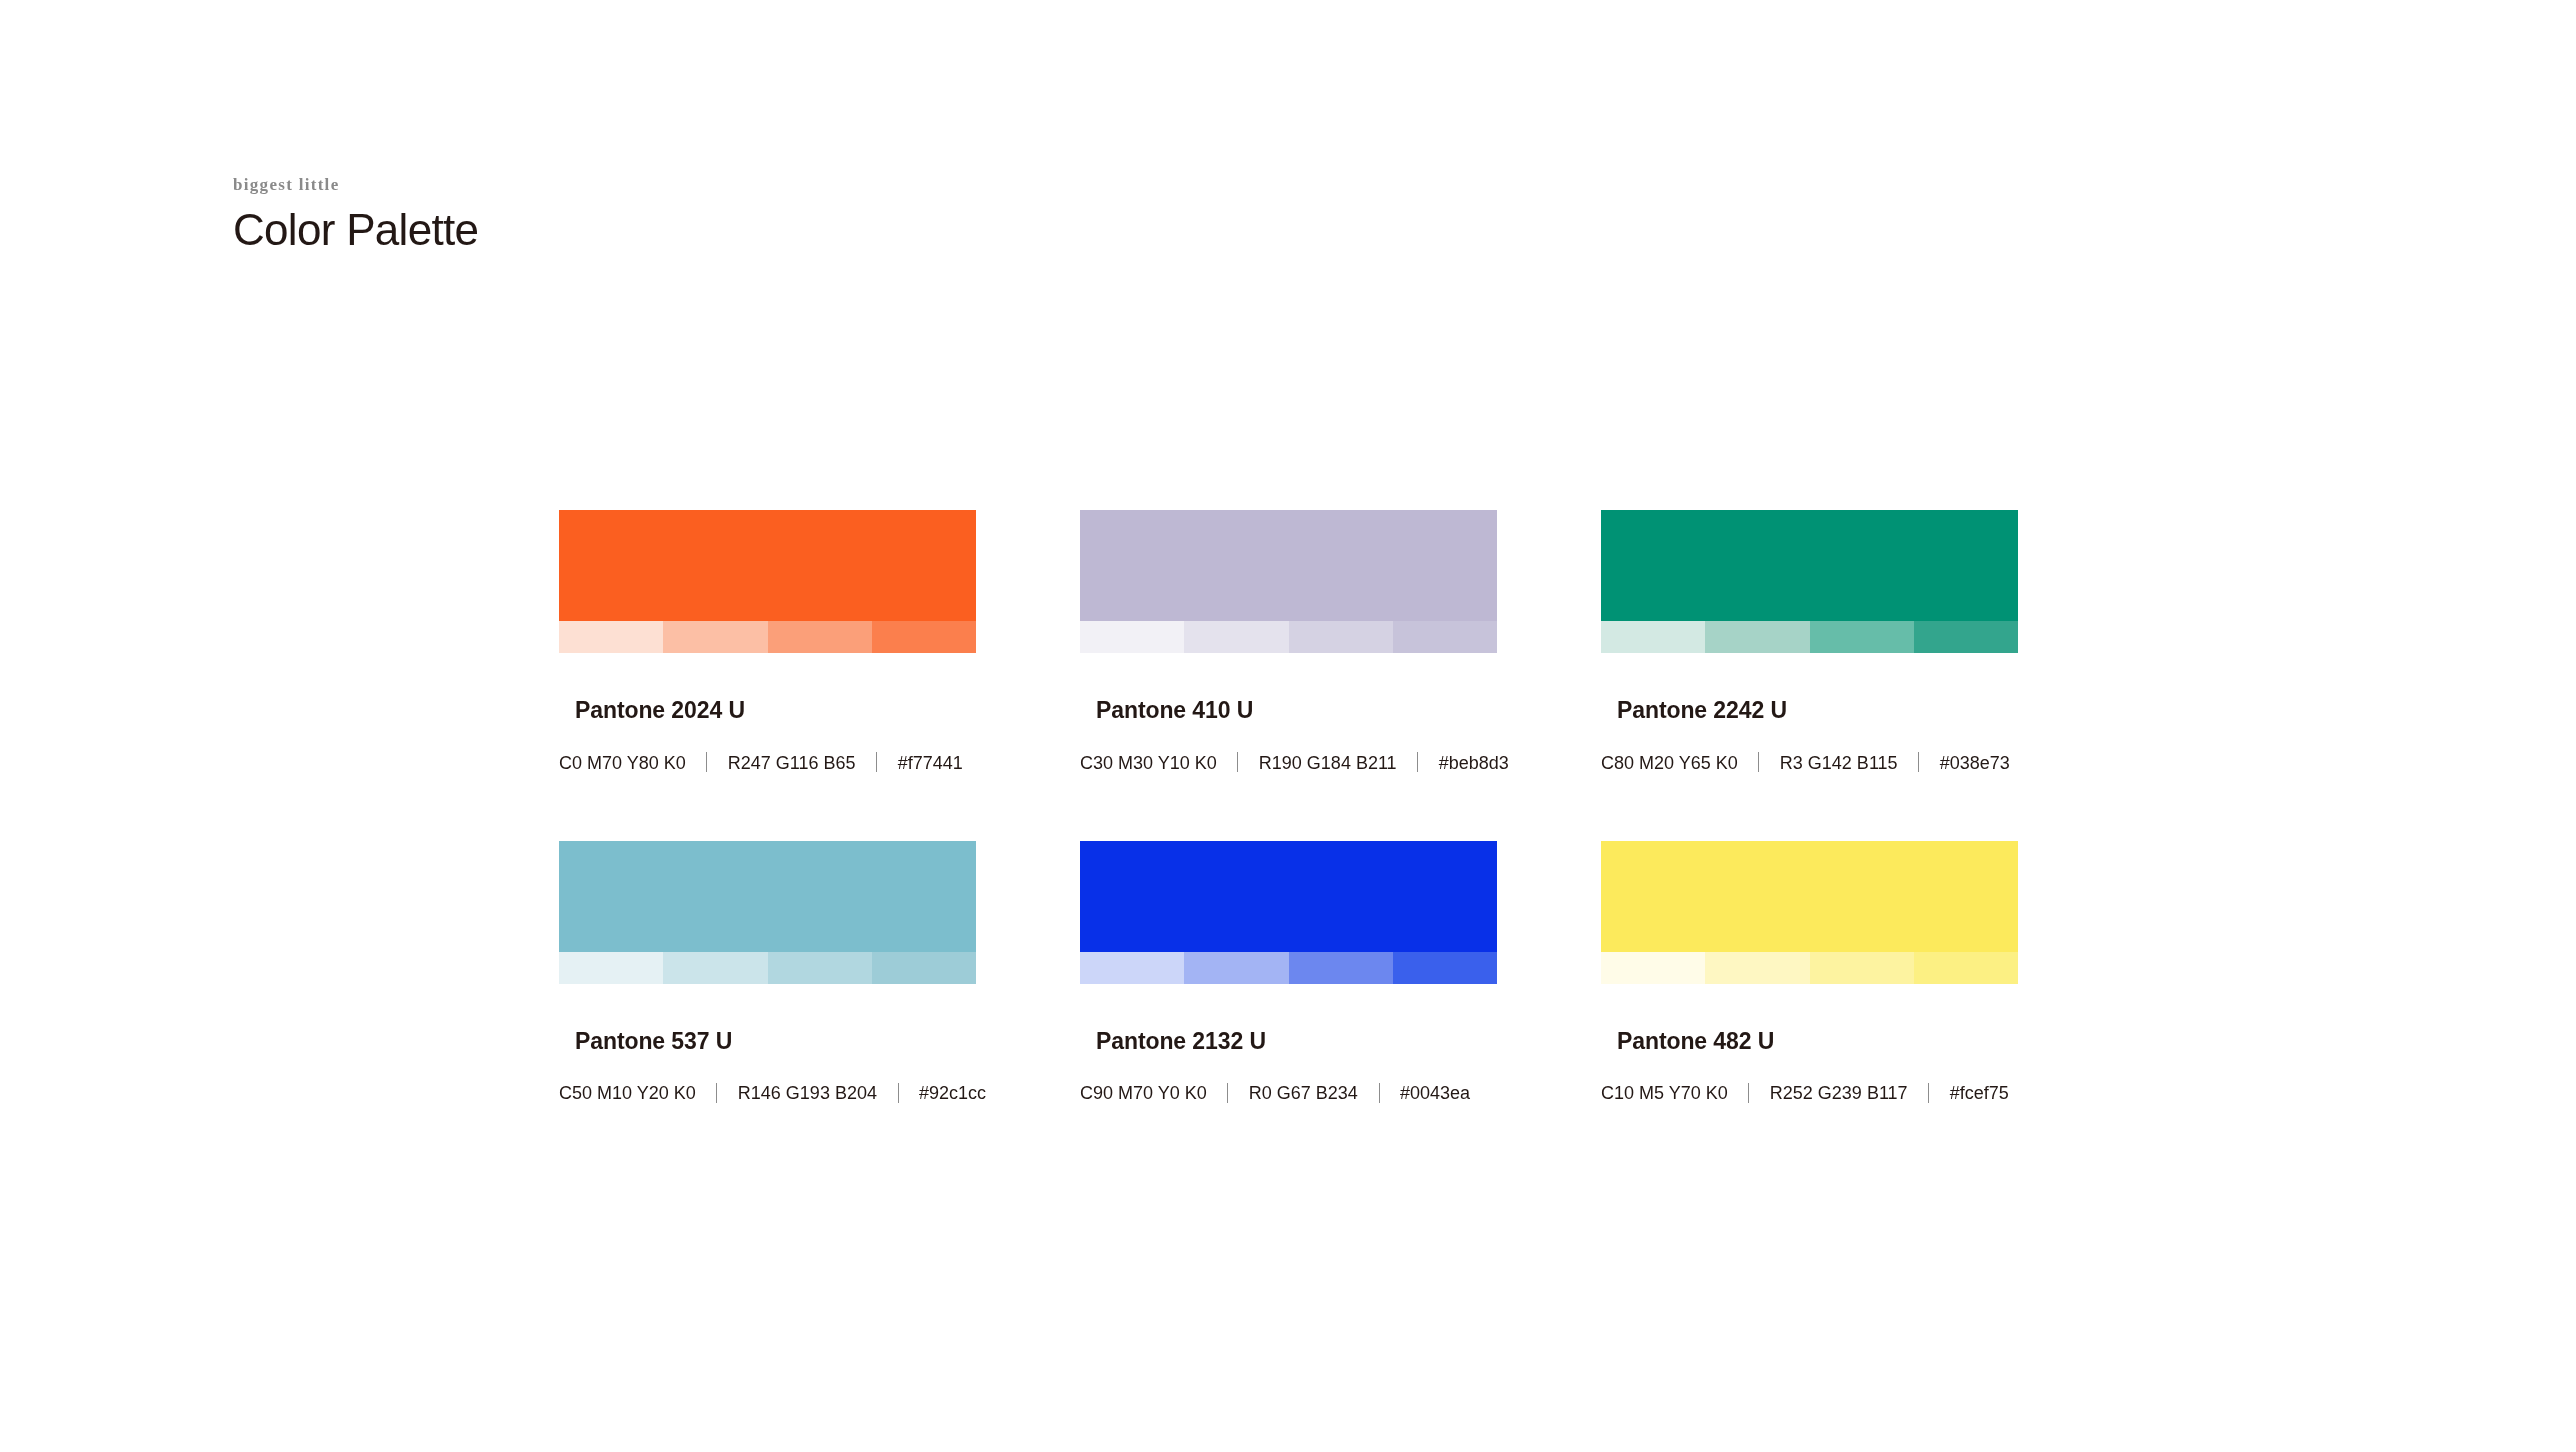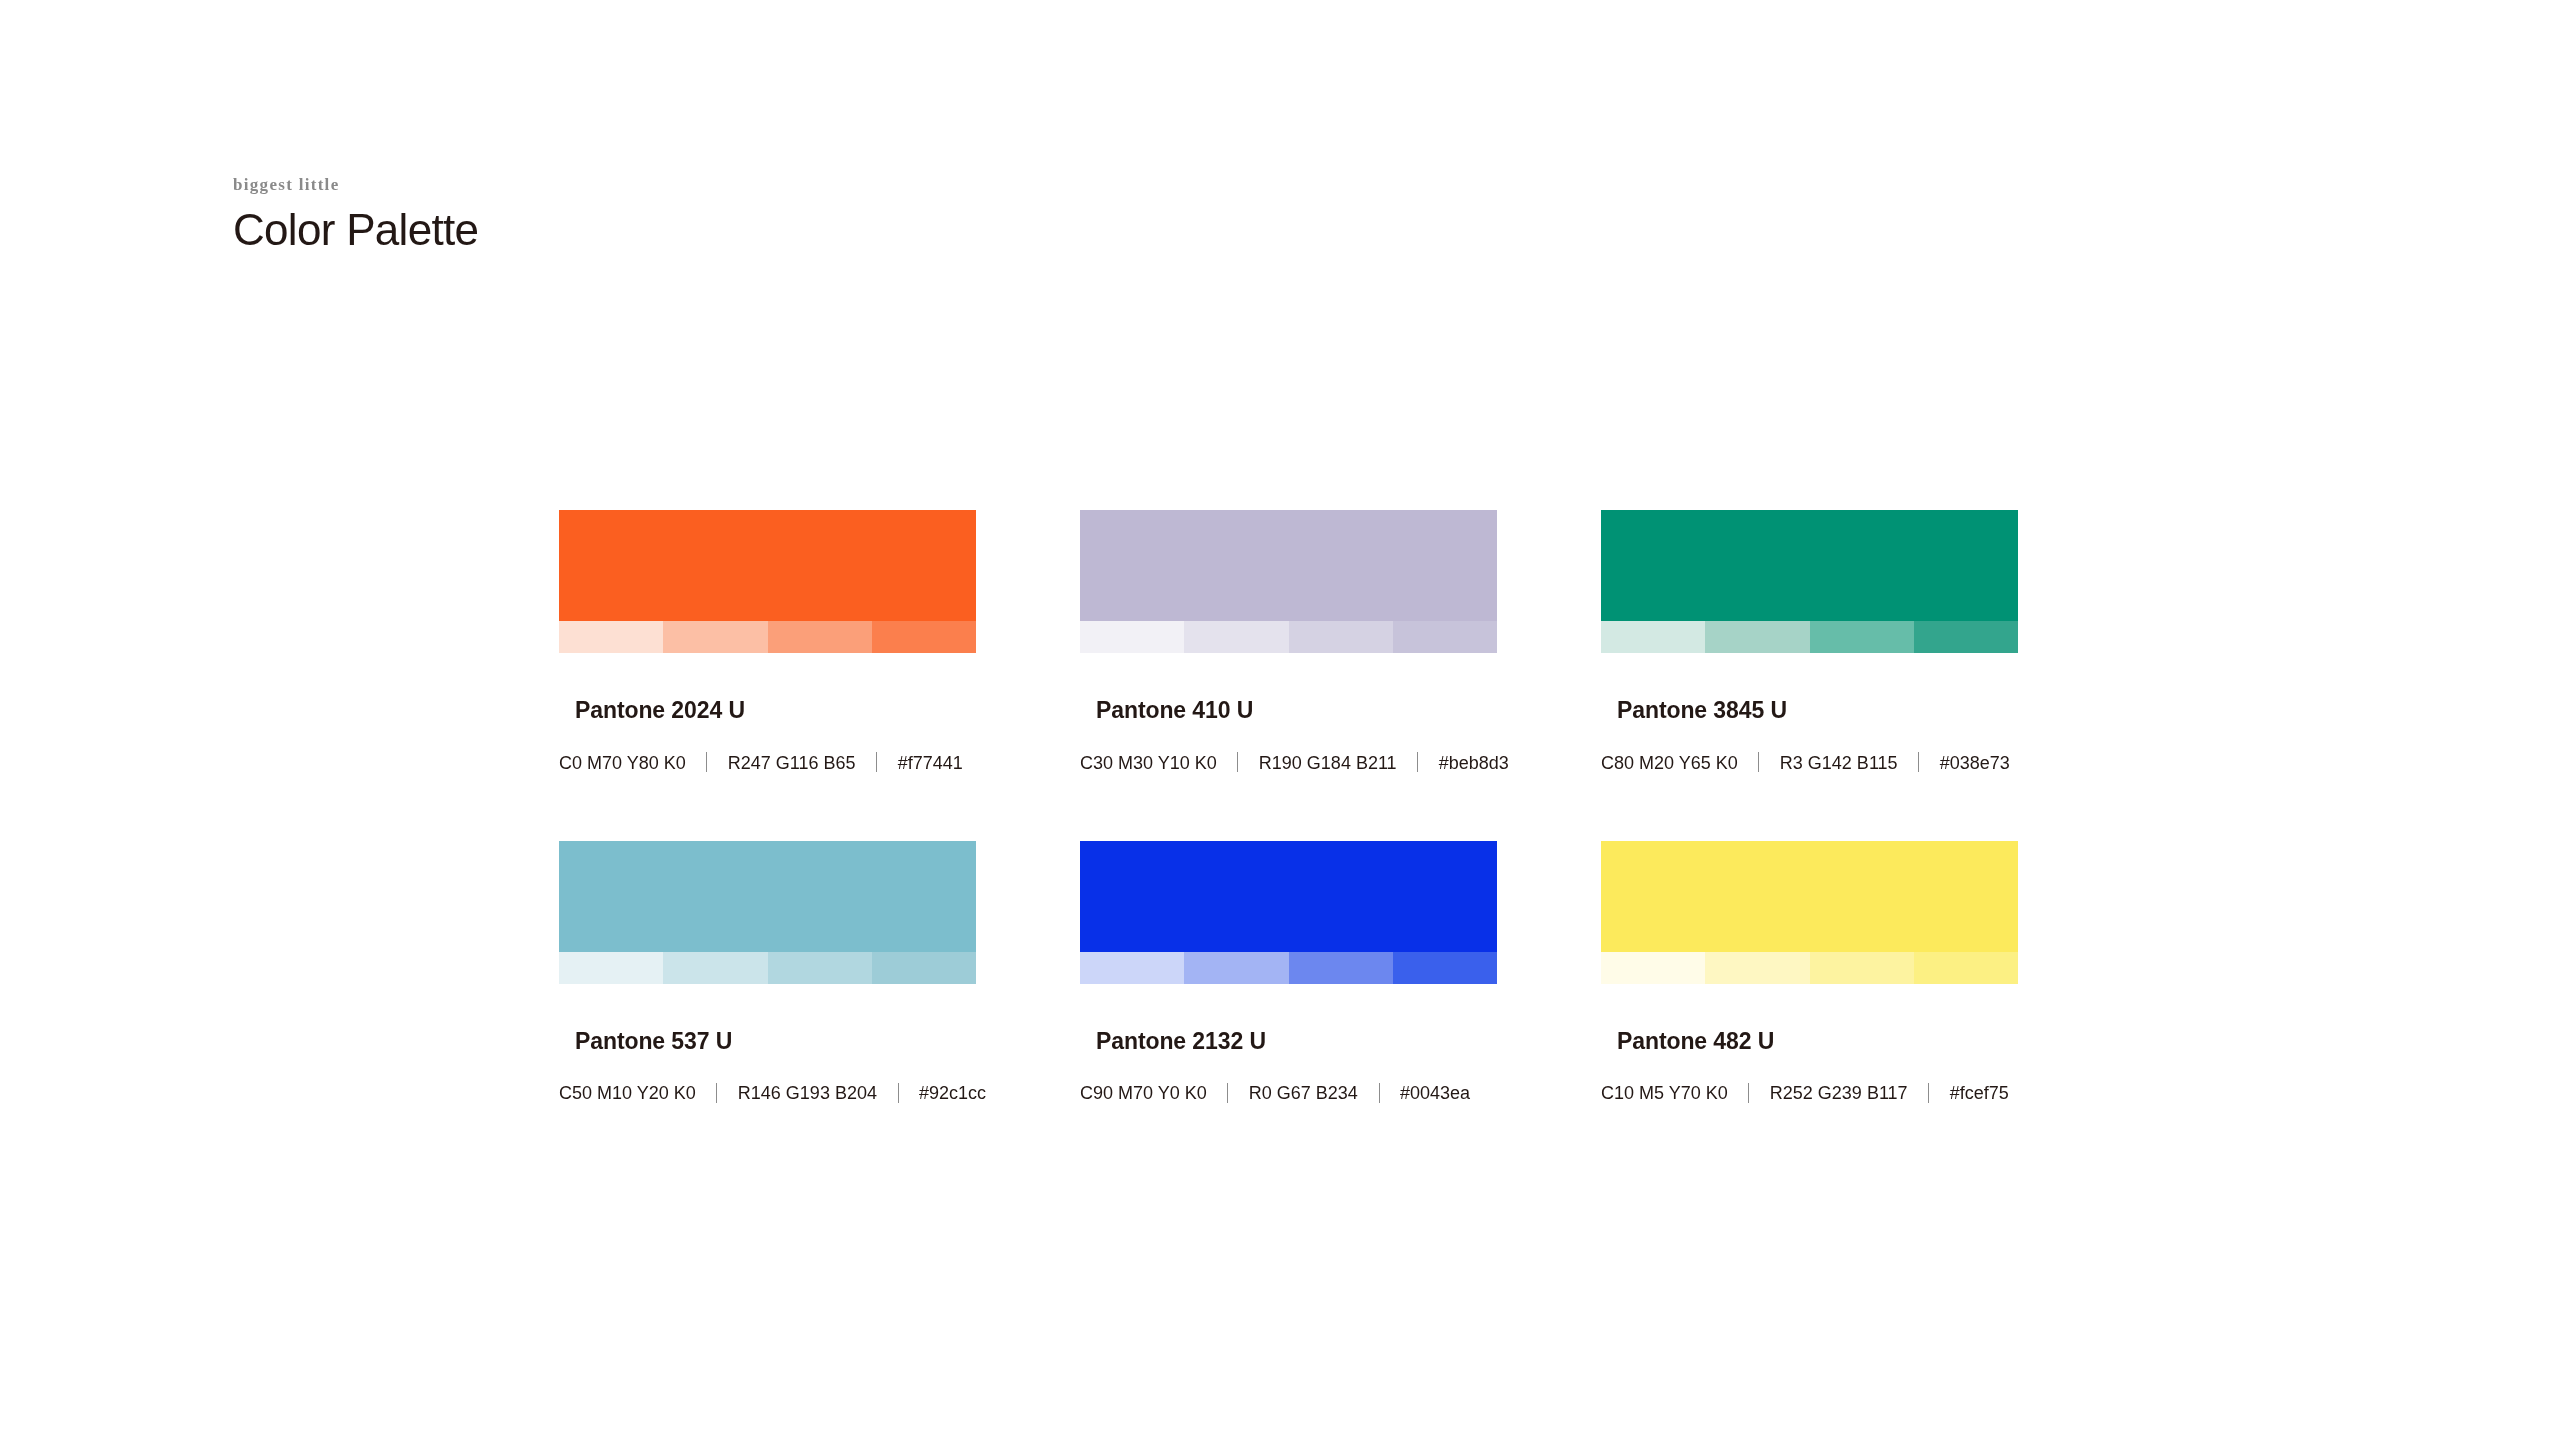--- a/index.html
+++ b/index.html
@@ -165,21 +165,21 @@
   <div class="swatch-card">
     <div class="swatch-block">
       <div class="swatch-main" style="background-color: rgb(0, 146, 116);"></div>
       <div class="tint-strip">
         <div class="tint-cell" style="background-color: rgb(211, 233, 227);"></div>
         <div class="tint-cell" style="background-color: rgb(166, 211, 199);"></div>
         <div class="tint-cell" style="background-color: rgb(102, 189, 169);"></div>
         <div class="tint-cell" style="background-color: rgb(51, 165, 141);"></div>
       </div>
     </div>
-    <p class="swatch-name">Pantone 3845 U</p>
+    <p class="swatch-name">Pantone 2242 U</p>
     <p class="swatch-meta">
       <span>C80 M20 Y65 K0</span>
       <span class="meta-sep"></span>
       <span>R3 G142 B115</span>
       <span class="meta-sep"></span>
       <span>#038e73</span>
     </p>
   </div>
 
   <div class="swatch-card">

